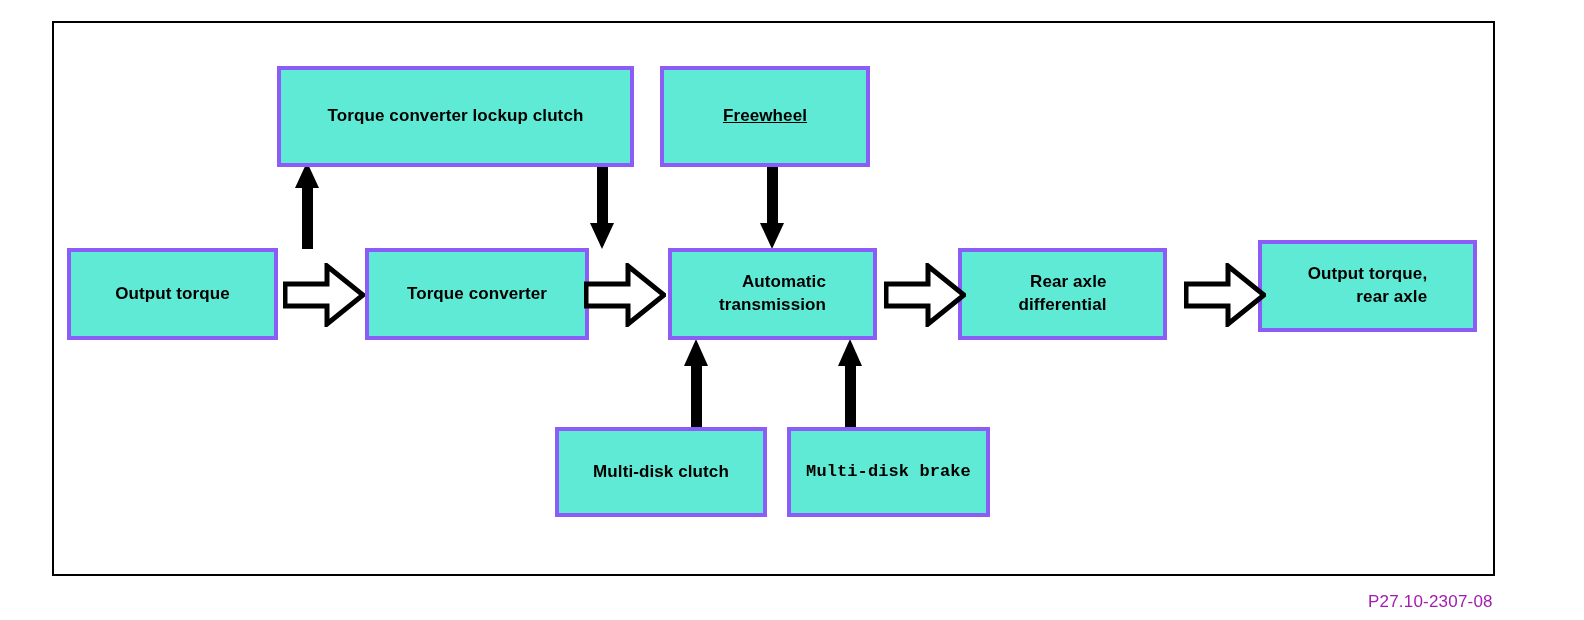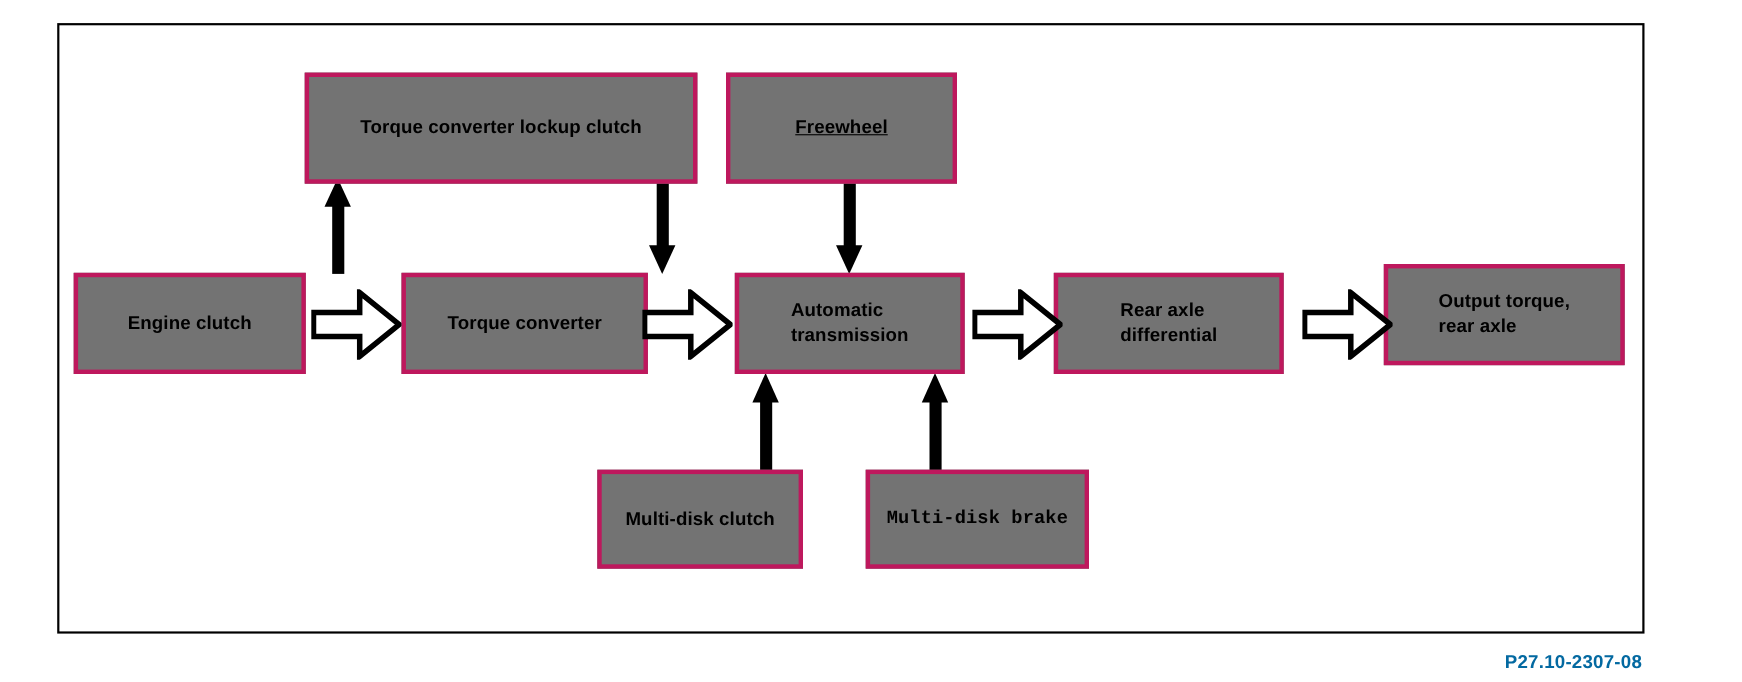--- a/index.html
+++ b/index.html
@@ -28,26 +28,26 @@
     width: 1443px;
     height: 555px;
     border: 2px solid #000000;
     box-sizing: border-box;
     background: #ffffff;
   }
   
   .nodebox {
     position: absolute;
     box-sizing: border-box;
-    border: 4px solid #be185d;
-    background: #737373;
+    border: 4px solid #8b5cf6;
+    background: #5eead4;
     display: flex;
     align-items: center;
     justify-content: center;
-    text-align: left;
+    text-align: right;
     z-index: 3;
   }
   .nodebox .lbl {
     font-size: 17px;
     font-weight: bold;
     color: #000000;
     line-height: 1.35;
     letter-spacing: 0.1px;
     white-space: pre-line;
   }
@@ -62,22 +62,22 @@
   }
   .hollow-arrow {
     position: absolute;
     z-index: 4;
   }
   .caption {
     position: absolute;
     left: 1368px;
     top: 592px;
     font-size: 17px;
-    font-weight: bold;
-    color: #0369a1;
+    font-weight: normal;
+    color: #a21caf;
     white-space: nowrap;
     letter-spacing: 0.2px;
   }
 </style>
 </head>
 <body>
 
 <div id="stage">
 
   <div class="frame"></div>
@@ -128,21 +128,21 @@
 
   <div class="nodebox" style="left:277px; top:66px; width:357px; height:101px;">
     <span class="lbl">Torque converter lockup clutch</span>
   </div>
 
   <div class="nodebox" style="left:660px; top:66px; width:210px; height:101px;text-decoration:underline;">
     <span class="lbl">Freewheel</span>
   </div>
 
   <div class="nodebox" style="left:67px; top:248px; width:211px; height:92px;">
-    <span class="lbl">Engine clutch</span>
+    <span class="lbl">Output torque</span>
   </div>
 
   <div class="nodebox" style="left:365px; top:248px; width:224px; height:92px;">
     <span class="lbl">Torque converter</span>
   </div>
 
   <div class="nodebox" style="left:668px; top:248px; width:209px; height:92px;">
     <span class="lbl">Automatic
 transmission</span>
   </div>
@@ -150,21 +150,21 @@
   <div class="nodebox" style="left:958px; top:248px; width:209px; height:92px;">
     <span class="lbl">Rear axle
 differential</span>
   </div>
 
   <div class="nodebox" style="left:1258px; top:240px; width:219px; height:92px;">
     <span class="lbl">Output torque,
 rear axle</span>
   </div>
 
-  <div class="nodebox" style="left:543px; top:427px; width:187px; height:90px;">
+  <div class="nodebox" style="left:555px; top:427px; width:212px; height:90px;">
     <span class="lbl">Multi-disk clutch</span>
   </div>
 
   <div class="nodebox" style="left:787px; top:427px; width:203px; height:90px;font-family:Liberation Mono, monospace;">
     <span class="lbl">Multi-disk brake</span>
   </div>
 
   <div class="caption">P27.10-2307-08</div>
 
 </div>

